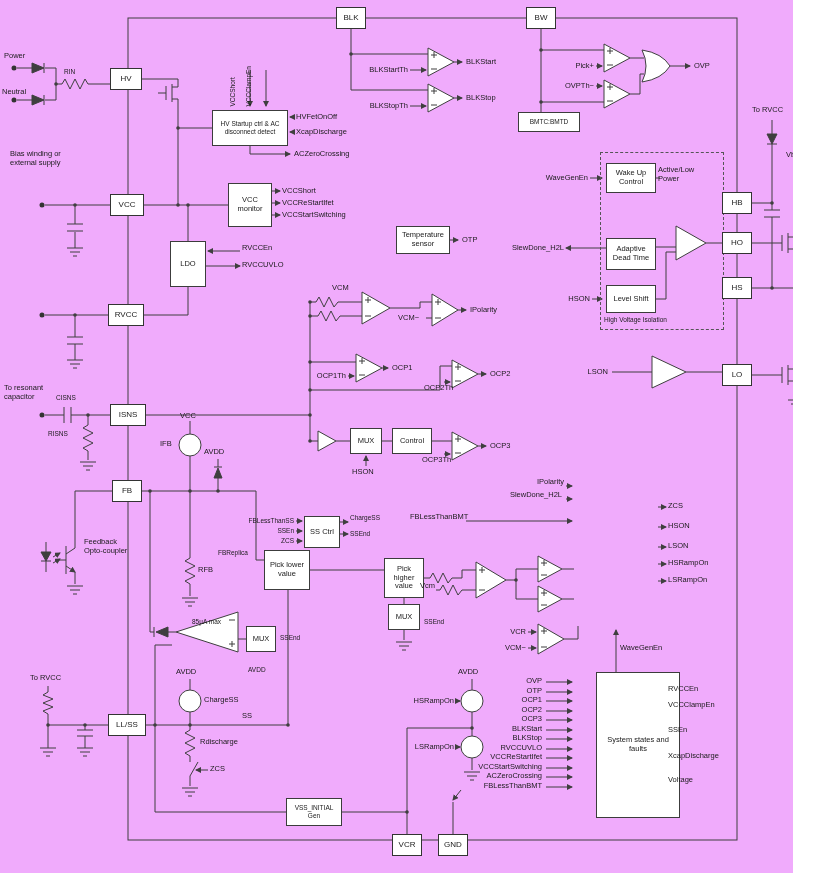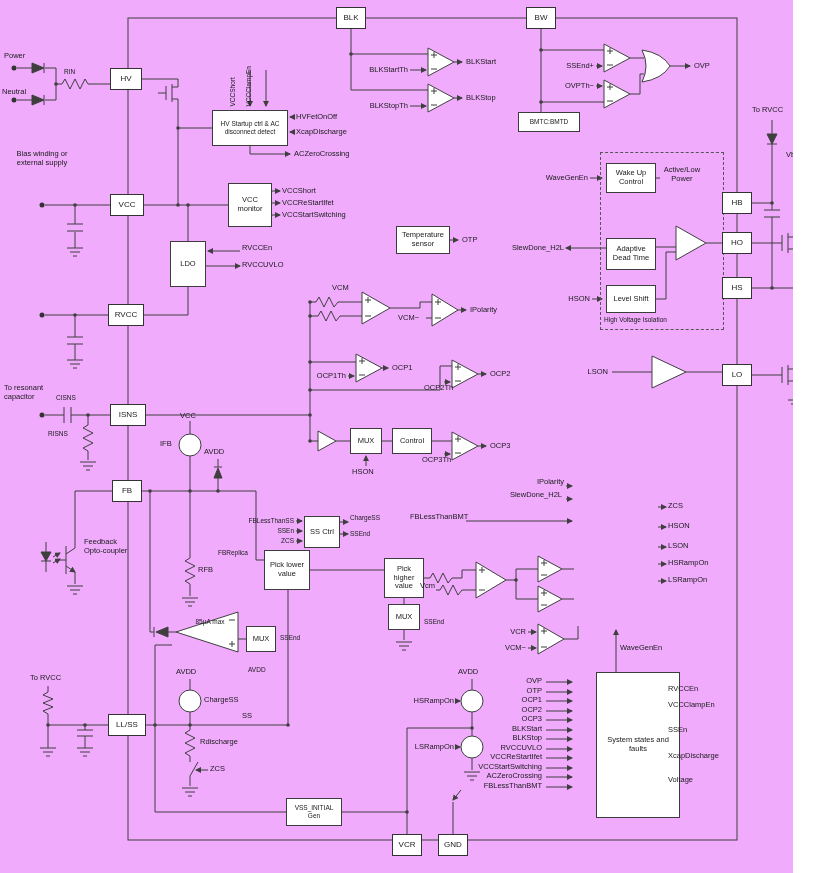--- a/index.html
+++ b/index.html
@@ -9,21 +9,21 @@
   .pin{position:absolute;border:1.3px solid #333;background:#fff;display:flex;align-items:center;
        justify-content:center;font-size:8px;box-sizing:border-box;z-index:3;line-height:1}
   .blk{position:absolute;border:1px solid #3c3c3c;background:#fff;display:flex;align-items:center;
        justify-content:center;text-align:center;font-size:7.5px;line-height:1.18;box-sizing:border-box;
        padding:1px;z-index:2}
   .vtop{align-items:flex-start}
   .clear{background:transparent}
   .dashed{border:1px dashed #555;background:transparent;z-index:1}
   .lbl{position:absolute;font-size:7.5px;line-height:1.15;white-space:nowrap;z-index:2}
   .wrap{white-space:normal}
-  .c{text-align:center}
+  .c{text-align:left}
   .r{text-align:right}
   .small{font-size:6.5px}
   .vert{transform:rotate(-90deg);transform-origin:0 100%}
 </style>
 </head>
 <body>
 
 <div id="canvas">
 
 <svg width="829" height="873">
@@ -377,21 +377,21 @@
 <div class="lbl" style="left:294px;top:150px">ACZeroCrossing</div>
 <div class="lbl" style="left:282px;top:187px">VCCShort</div>
 <div class="lbl" style="left:282px;top:199px">VCCReStartIfet</div>
 <div class="lbl" style="left:282px;top:211px">VCCStartSwitching</div>
 <div class="lbl" style="left:242px;top:244px">RVCCEn</div>
 <div class="lbl" style="left:242px;top:261px">RVCCUVLO</div>
 <div class="lbl r" style="left:362px;top:66px;width:46px">BLKStartTh</div>
 <div class="lbl" style="left:466px;top:58px">BLKStart</div>
 <div class="lbl r" style="left:362px;top:102px;width:46px">BLKStopTh</div>
 <div class="lbl" style="left:466px;top:94px">BLKStop</div>
-<div class="lbl r" style="left:552px;top:62px;width:42px">SSEnd+</div>
+<div class="lbl r" style="left:552px;top:62px;width:42px">Pick+</div>
 <div class="lbl r" style="left:552px;top:82px;width:42px">OVPTh−</div>
 <div class="lbl" style="left:694px;top:62px">OVP</div>
 <div class="lbl r" style="left:532px;top:174px;width:56px">WaveGenEn</div>
 <div class="lbl wrap c" style="left:658px;top:166px;width:48px">Active/Low Power</div>
 <div class="lbl r" style="left:498px;top:244px;width:66px">SlewDone_H2L</div>
 <div class="lbl r" style="left:562px;top:295px;width:28px">HSON</div>
 <div class="lbl small" style="left:604px;top:316px">High Voltage Isolation</div>
 <div class="lbl" style="left:462px;top:236px">OTP</div>
 <div class="lbl" style="left:332px;top:284px">VCM</div>
 <div class="lbl" style="left:398px;top:314px">VCM−</div>

